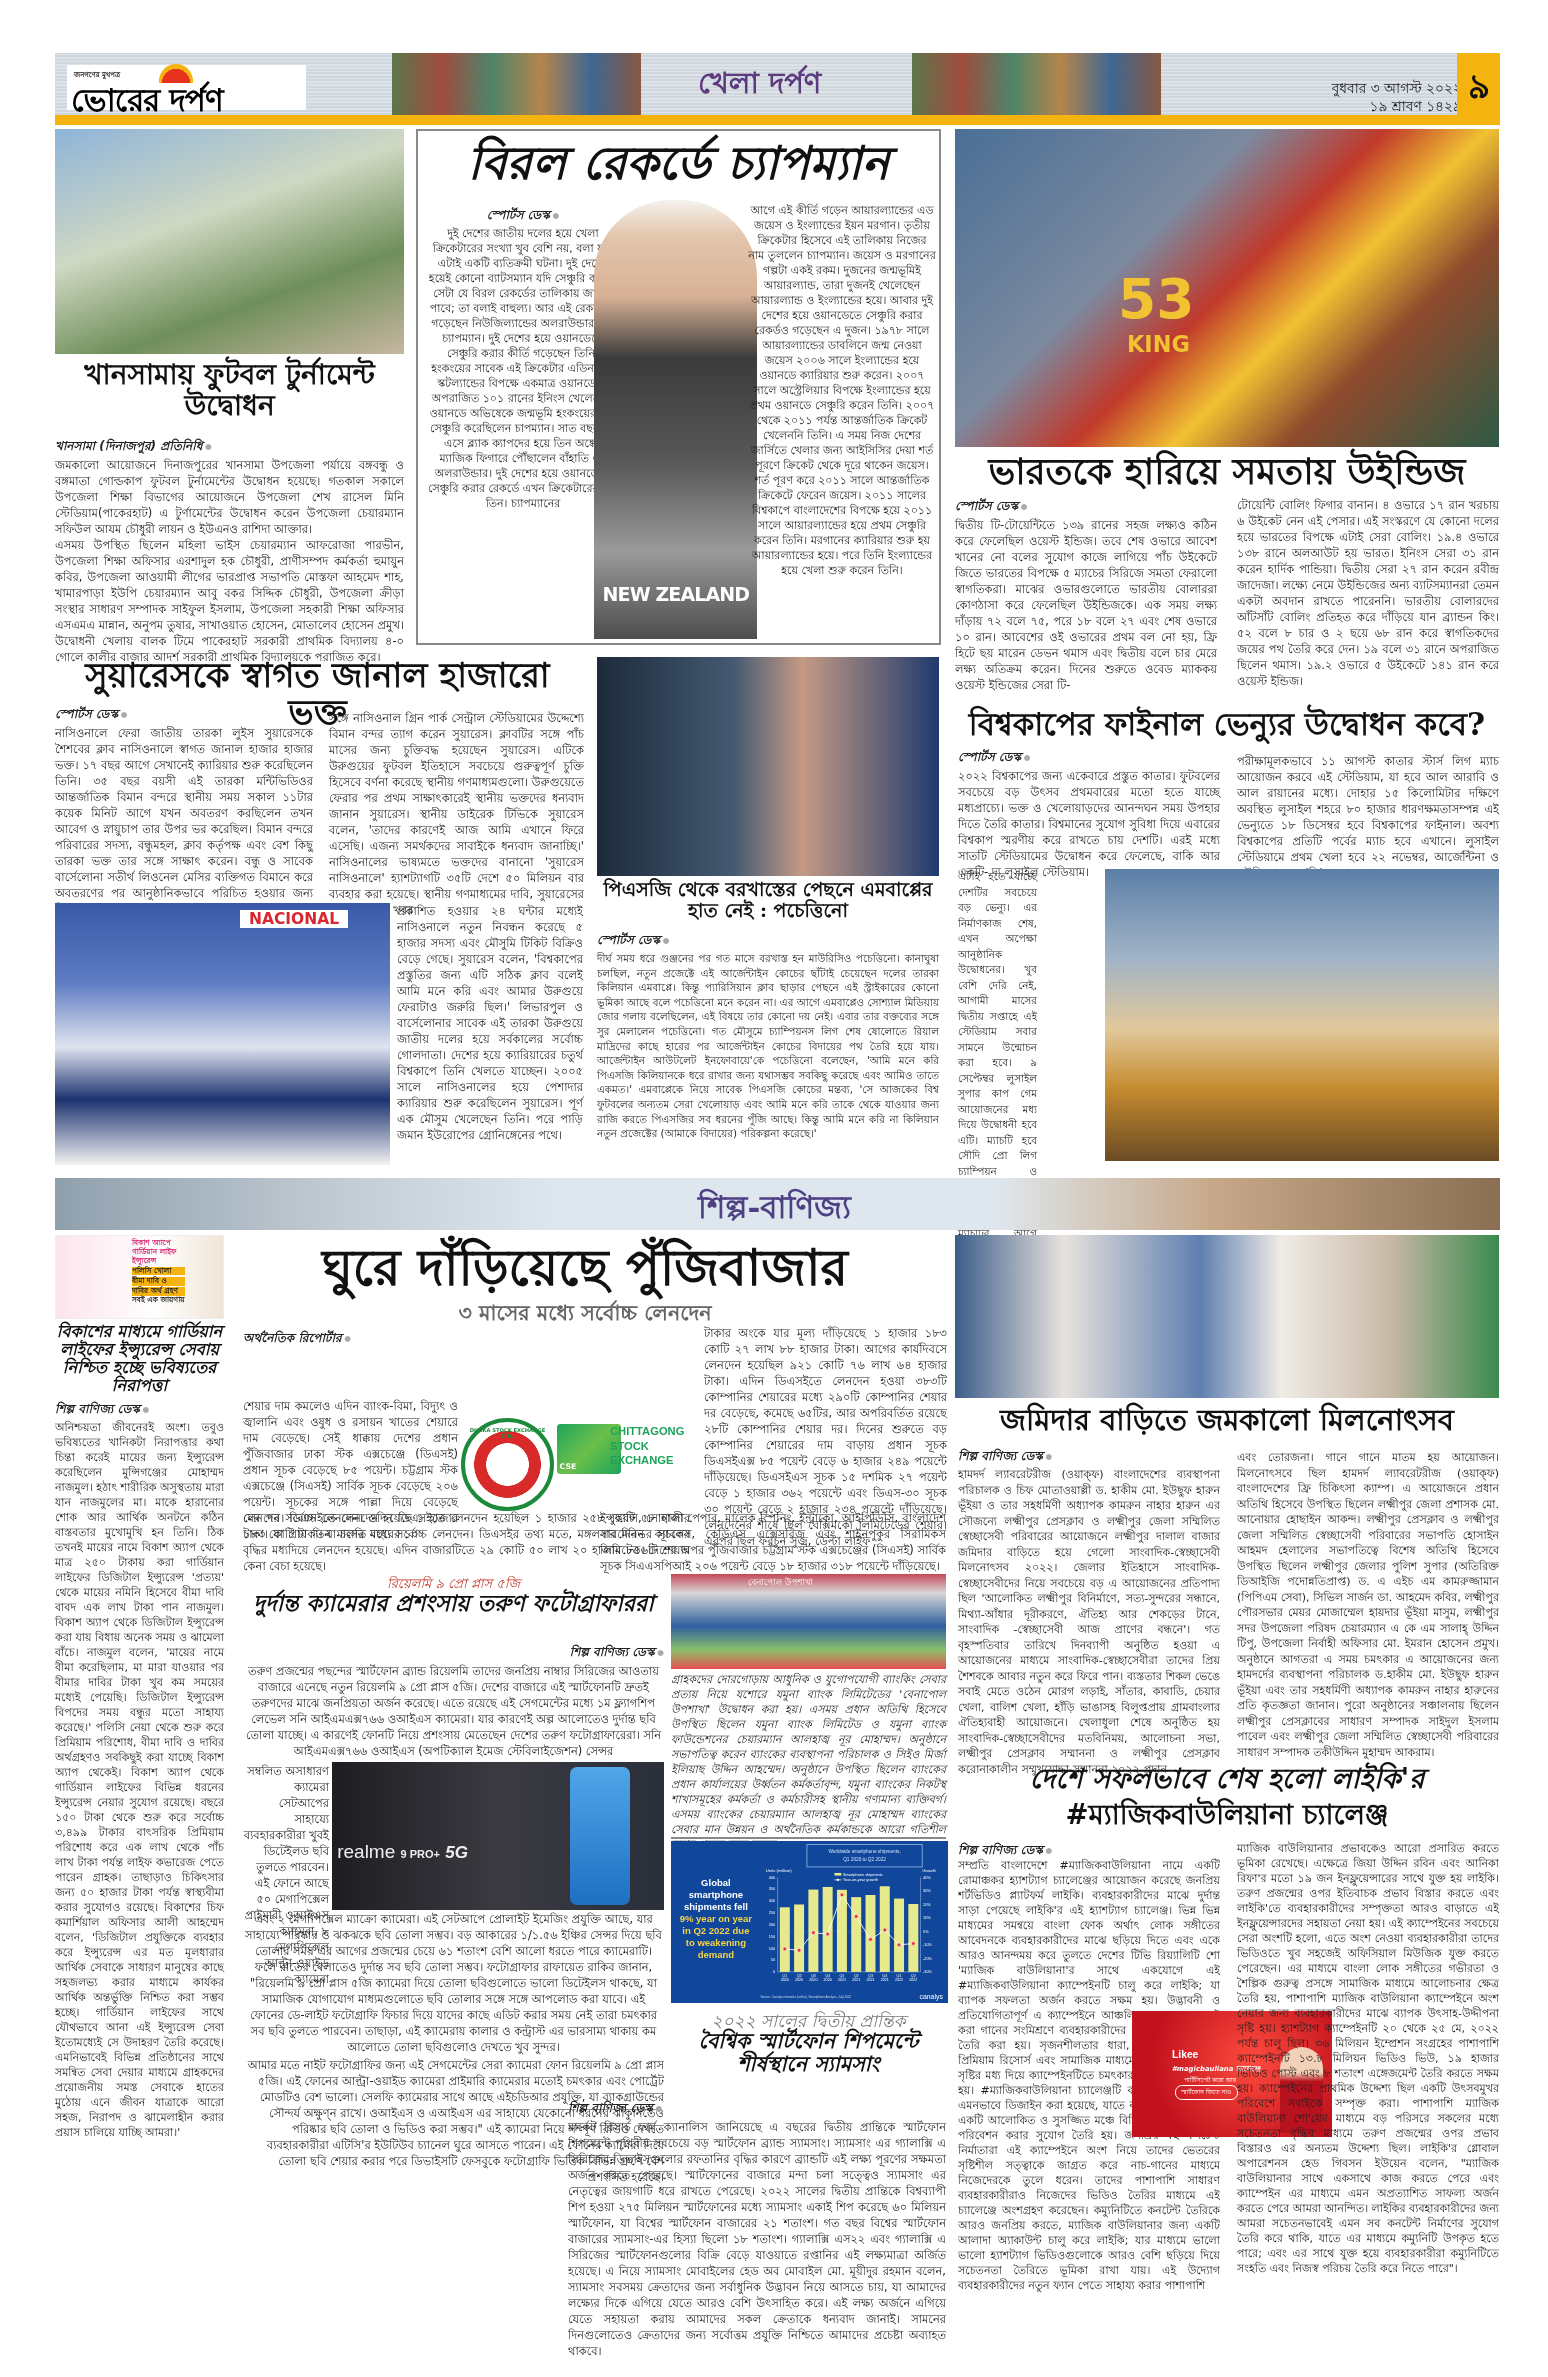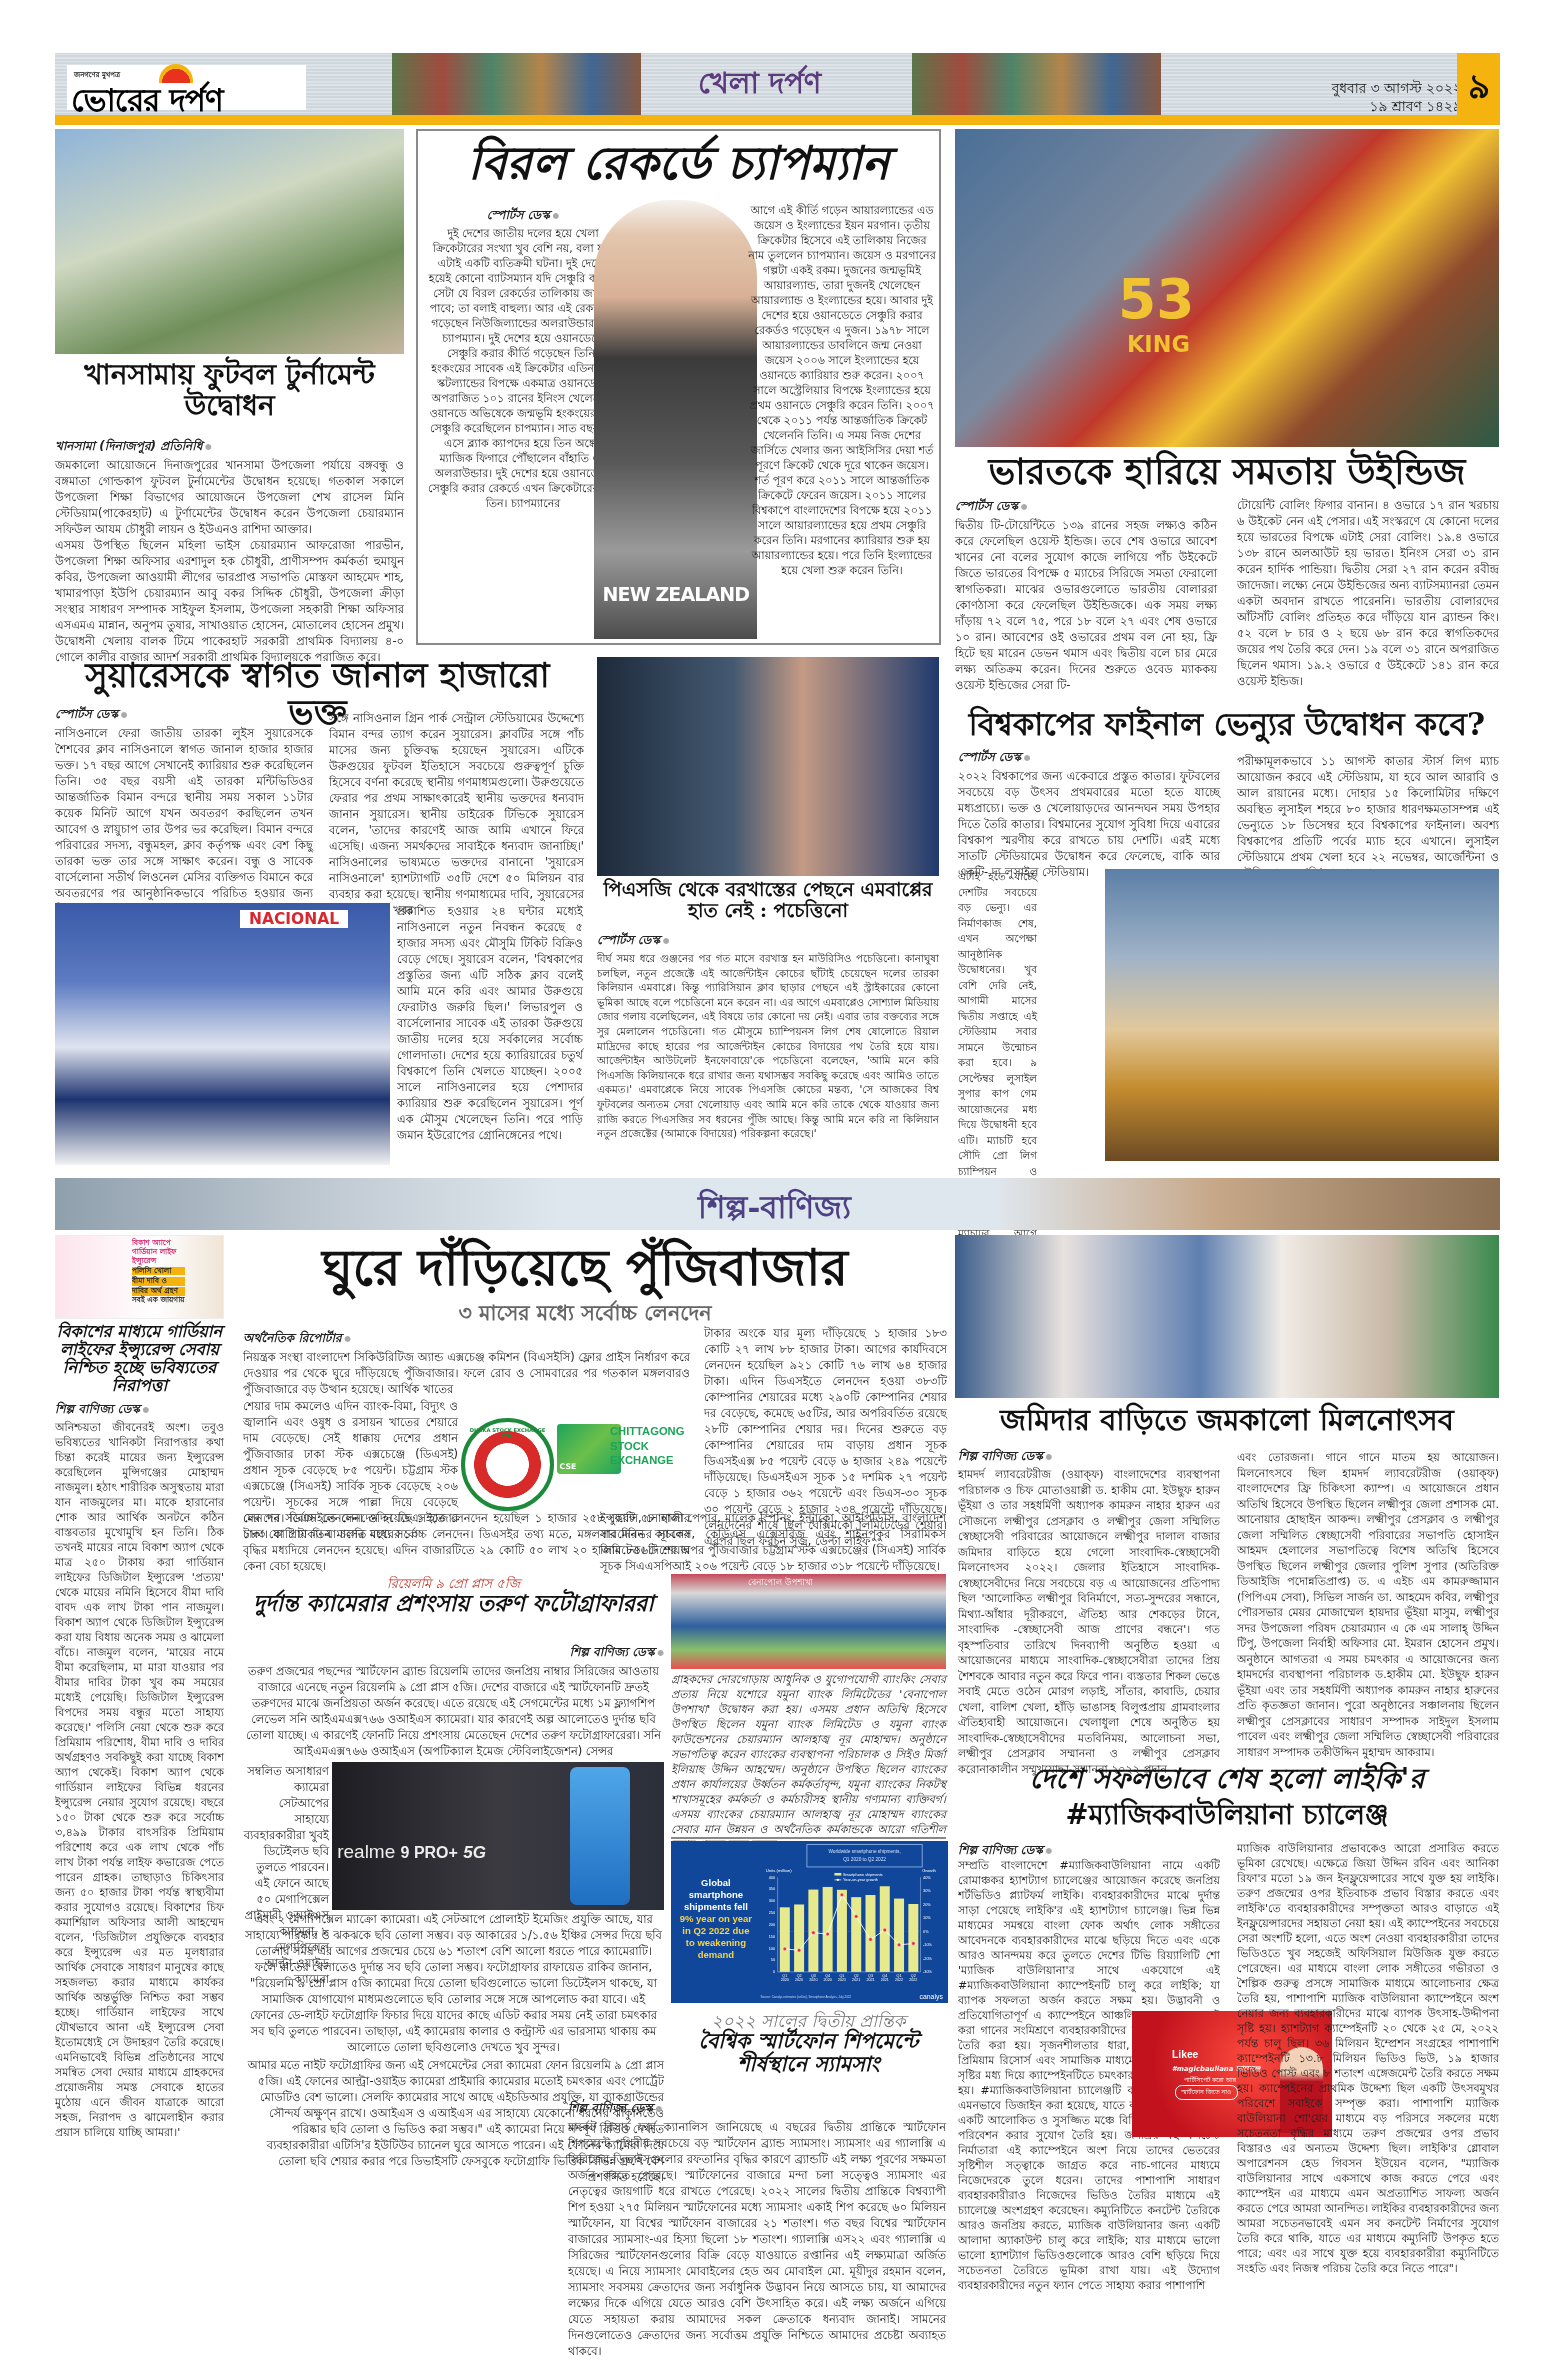--- a/index.html
+++ b/index.html
@@ -141,21 +141,20 @@
 <div class="abs hl" style="left:55px;top:1323px;width:169px;font-size:16.3px;font-style:italic;">বিকাশের মাধ্যমে গার্ডিয়ান লাইফের ইন্স্যুরেন্স সেবায় নিশ্চিত হচ্ছে ভবিষ্যতের নিরাপত্তা</div>
 <div class="abs" style="left:55px;top:1400px;width:169px;">
   <div class="byline">শিল্প বাণিজ্য ডেস্ক</div>
   <p class="txt" style="font-size:11px;line-height:15px;">অনিশ্চয়তা জীবনেরই অংশ। তবুও ভবিষ্যতের খানিকটা নিরাপত্তার কথা চিন্তা করেই মায়ের জন্য ইন্স্যুরেন্স করেছিলেন মুন্সিগঞ্জের মোহাম্মদ নাজমুল। হঠাৎ শারীরিক অসুস্থতায় মারা যান নাজমুলের মা। মাকে হারানোর শোক আর আর্থিক অনটনে কঠিন বাস্তবতার মুখোমুখি হন তিনি। ঠিক তখনই মায়ের নামে বিকাশ অ্যাপ থেকে মাত্র ২৫০ টাকায় করা গার্ডিয়ান লাইফের ডিজিটাল ইন্স্যুরেন্স 'প্রত্যয়' থেকে মায়ের নমিনি হিসেবে বীমা দাবি বাবদ এক লাখ টাকা পান নাজমুল। বিকাশ অ্যাপ থেকে ডিজিটাল ইন্স্যুরেন্স করা যায় বিধায় অনেক সময় ও ঝামেলা বাঁচে। নাজমুল বলেন, 'মায়ের নামে বীমা করেছিলাম, মা মারা যাওয়ার পর বীমার দাবির টাকা খুব কম সময়ের মধ্যেই পেয়েছি। ডিজিটাল ইন্স্যুরেন্স বিপদের সময় বন্ধুর মতো সাহায্য করেছে।' পলিসি নেয়া থেকে শুরু করে প্রিমিয়াম পরিশোধ, বীমা দাবি ও দাবির অর্থগ্রহণও সবকিছুই করা যাচ্ছে বিকাশ অ্যাপ থেকেই। বিকাশ অ্যাপ থেকে গার্ডিয়ান লাইফের বিভিন্ন ধরনের ইন্স্যুরেন্স নেয়ার সুযোগ রয়েছে। বছরে ১৫০ টাকা থেকে শুরু করে সর্বোচ্চ ৩,৪৯৯ টাকার বাৎসরিক প্রিমিয়াম পরিশোধ করে এক লাখ থেকে পাঁচ লাখ টাকা পর্যন্ত লাইফ কভারেজ পেতে পারেন গ্রাহক। তাছাড়াও চিকিৎসার জন্য ৫০ হাজার টাকা পর্যন্ত স্বাস্থ্যবীমা করার সুযোগও রয়েছে। বিকাশের চিফ কমার্শিয়াল অফিসার আলী আহম্মেদ বলেন, 'ডিজিটাল প্রযুক্তিকে ব্যবহার করে ইন্স্যুরেন্স এর মত মূলধারার আর্থিক সেবাকে সাধারণ মানুষের কাছে সহজলভ্য করার মাধ্যমে কার্যকর আর্থিক অন্তর্ভুক্তি নিশ্চিত করা সম্ভব হচ্ছে। গার্ডিয়ান লাইফের সাথে যৌথভাবে আনা এই ইন্স্যুরেন্স সেবা ইতোমধ্যেই সে উদাহরণ তৈরি করেছে। এমনিভাবেই বিভিন্ন প্রতিষ্ঠানের সাথে সমন্বিত সেবা দেয়ার মাধ্যমে গ্রাহকদের প্রয়োজনীয় সমস্ত সেবাকে হাতের মুঠোয় এনে জীবন যাত্রাকে আরো সহজ, নিরাপদ ও ঝামেলাহীন করার প্রয়াস চালিয়ে যাচ্ছি আমরা।'</p>
 </div>
 
 <div class="abs hl" style="left:241px;top:1240px;width:688px;font-size:50px;">ঘুরে দাঁড়িয়েছে পুঁজিবাজার</div>
 <div class="abs hl" style="left:241px;top:1302px;width:688px;font-size:20.6px;color:#666;">৩ মাসের মধ্যে সর্বোচ্চ লেনদেন</div>
 <div class="abs" style="left:243px;top:1329px;width:447px;">
   <div class="byline">অর্থনৈতিক রিপোর্টার</div>
-  <p class="txt">নিয়ন্ত্রক সংস্থা বাংলাদেশ সিকিউরিটিজ অ্যান্ড এক্সচেঞ্জ কমিশন (বিএসইসি) ফ্লোর প্রাইস নির্ধারণ করে দেওয়ার পর থেকে ঘুরে দাঁড়িয়েছে পুঁজিবাজার। ফলে রোব ও সোমবারের পর গতকাল মঙ্গলবারও পুঁজিবাজারে বড় উত্থান হয়েছে। আর্থিক খাতের</p>
 </div>
 <div class="abs" style="left:243px;top:1398px;width:215px;">
   <p class="txt">শেয়ার দাম কমলেও এদিন ব্যাংক-বিমা, বিদ্যুৎ ও জ্বালানি এবং ওষুধ ও রসায়ন খাতের শেয়ারে দাম বেড়েছে। সেই ধাক্কায় দেশের প্রধান পুঁজিবাজার ঢাকা স্টক এক্সচেঞ্জে (ডিএসই) প্রধান সূচক বেড়েছে ৮৫ পয়েন্ট। চট্টগ্রাম স্টক এক্সচেঞ্জে (সিএসই) সার্বিক সূচক বেড়েছে ২০৬ পয়েন্ট। সূচকের সঙ্গে পাল্লা দিয়ে বেড়েছে লেনদেন। ডিএসইতে লেনদেন হয়েছে ১ হাজার ১৮৩ কোটি টাকা। যা চলতি বছরের ১০</p>
 </div>
 <div class="abs" style="left:461px;top:1418px;width:93px;height:93px;border-radius:50%;border:4.3px solid #1c8a3a;background:radial-gradient(circle,#fff 0 35%,#d92a2a 36% 55%,#fff 56%);">
   <div style="position:absolute;top:5.2px;left:0;width:100%;text-align:center;font-size:5.2px;color:#1c8a3a;font-weight:bold;">DHAKA STOCK EXCHANGE LTD.</div>
 </div>
 <div class="abs" style="left:557px;top:1424px;width:129px;height:52px;">
   <div style="position:absolute;left:0;top:0;width:64px;height:50px;background:linear-gradient(135deg,#1ea35b,#6cc04a 50%,#1ea35b);border-radius:3.4px;">
     <div style="position:absolute;bottom:2.6px;left:2.6px;font-size:7.7px;color:#fff;font-weight:bold;">CSE</div>
@@ -182,21 +181,21 @@
   <div class="byline" style="text-align:right;">শিল্প বাণিজ্য ডেস্ক</div>
   <p class="txt" style="text-align:center;">তরুণ প্রজন্মের পছন্দের স্মার্টফোন ব্র্যান্ড রিয়েলমি তাদের জনপ্রিয় নাম্বার সিরিজের আওতায় বাজারে এনেছে নতুন রিয়েলমি ৯ প্রো প্লাস ৫জি। দেশের বাজারে এই স্মার্টফোনটি দ্রুতই তরুণদের মাঝে জনপ্রিয়তা অর্জন করেছে। এতে রয়েছে এই সেগমেন্টের মধ্যে ১ম ফ্ল্যাগশিপ লেভেল সনি আইএমএক্স৭৬৬ ওআইএস ক্যামেরা। যার কারণেই অল্প আলোতেও দুর্দান্ত ছবি তোলা যাচ্ছে। এ কারণেই ফোনটি নিয়ে প্রশংসায় মেতেছেন দেশের তরুণ ফটোগ্রাফারেরা। সনি আইএমএক্স৭৬৬ ওআইএস (অপটিক্যাল ইমেজ স্টেবিলাইজেশন) সেন্সর</p>
 </div>
 <div class="abs" style="left:243px;top:1763px;width:86px;text-align:right;">
   <p class="txt" style="text-align:right;">সম্বলিত অসাধারণ ক্যামেরা সেটআপের সাহায্যে ব্যবহারকারীরা খুবই ডিটেইলড ছবি তুলতে পারবেন। এই ফোনে আছে ৫০ মেগাপিক্সেল প্রাইমারী ওআইএস ক্যামেরা, ৮ মেগাপিক্সেল আল্ট্রা-ওয়াইড ক্যামেরা</p>
 </div>
 <div class="abs photo" style="left:332px;top:1762px;width:332px;height:148px;background:linear-gradient(90deg,#1e1d22,#3b3a41 50%,#2a2f3a);">
   <div style="position:absolute;right:34px;top:5.2px;width:60px;height:138px;border-radius:6.9px;background:linear-gradient(180deg,#4fa6e8,#1f6fc2);"></div>
   <div style="position:absolute;left:5.2px;top:79px;font-size:19px;color:#eee;font-family:'Liberation Sans',sans-serif;">
     <span>realme</span>
-    <span style="font-size:16px;font-weight:bold;">9 PRO+</span>
+    <span style="font-size:11px;font-weight:bold;">9 PRO+</span>
     <span style="font-size:17px;font-weight:bold;font-style:italic;">5G</span>
   </div>
 </div>
 <div class="abs" style="left:243px;top:1911px;width:421px;">
   <p class="txt" style="text-align:center;">এবং ২ মেগাপিক্সেল ম্যাক্রো ক্যামেরা। এই সেটআপে প্রোলাইট ইমেজিং প্রযুক্তি আছে, যার সাহায্যে পরিষ্কার ও ঝকঝকে ছবি তোলা সম্ভব। বড় আকারের ১/১.৫৬ ইঞ্চির সেন্সর দিয়ে ছবি তোলার সময় এর আগের প্রজন্মের চেয়ে ৬১ শতাংশ বেশি আলো ধরতে পারে ক্যামেরাটি। ফলে রাতের বেলাতেও দুর্দান্ত সব ছবি তোলা সম্ভব। ফটোগ্রাফার রাফায়েত রাকিব জানান, "রিয়েলমি ৯ প্রো প্লাস ৫জি ক্যামেরা দিয়ে তোলা ছবিগুলোতে ভালো ডিটেইলস থাকছে, যা সামাজিক যোগাযোগ মাধ্যমগুলোতে ছবি তোলার সঙ্গে সঙ্গে আপলোড করা যাবে। এই ফোনের ডে-লাইট ফটোগ্রাফি ফিচার দিয়ে যাদের কাছে এডিট করার সময় নেই তারা চমৎকার সব ছবি তুলতে পারবেন। তাছাড়া, এই ক্যামেরায় কালার ও কন্ট্রাস্ট এর ভারসাম্য থাকায় কম আলোতে তোলা ছবিগুলোও দেখতে খুব সুন্দর।</p>
   <p class="txt" style="text-align:right;margin-top:1.7px;">আমার মতে নাইট ফটোগ্রাফির জন্য এই সেগমেন্টের সেরা ক্যামেরা ফোন রিয়েলমি ৯ প্রো প্লাস ৫জি। এই ফোনের আল্ট্রা-ওয়াইড ক্যামেরা প্রাইমারি ক্যামেরার মতোই চমৎকার এবং পোর্ট্রেট মোডটিও বেশ ভালো। সেলফি ক্যামেরার সাথে আছে এইচডিআর প্রযুক্তি, যা ব্যাকগ্রাউন্ডের সৌন্দর্য অক্ষুণ্ন রাখে। ওআইএস ও এআইএস এর সাহায্যে যেকোনো ধরনের ঝাঁকুনিতেও পরিষ্কার ছবি তোলা ও ভিডিও করা সম্ভব।" এই ক্যামেরা নিয়ে সম্পূর্ণ রিভিও দেখতে ব্যবহারকারীরা এটিসি'র ইউটিউব চ্যানেল ঘুরে আসতে পারেন। এই ফোনের ক্যামেরা দিয়ে তোলা ছবি শেয়ার করার পরে ডিভাইসটি ফেসবুকে ফটোগ্রাফি ভিত্তিক বিভিন্ন গ্রুপে বেশ প্রশংসিত হয়েছে।</p>
 </div>
 
 <div class="abs photo" style="left:671px;top:1574px;width:275px;height:95px;background:linear-gradient(180deg,#c44a59 0,#d8d8d8 20%,#2e5f9e 55%,#8ac06a 80%,#e75050 100%);">
   <div style="position:absolute;left:77px;top:1.7px;font-size:8.6px;color:#fff;">বেনাপোল উপশাখা</div>

